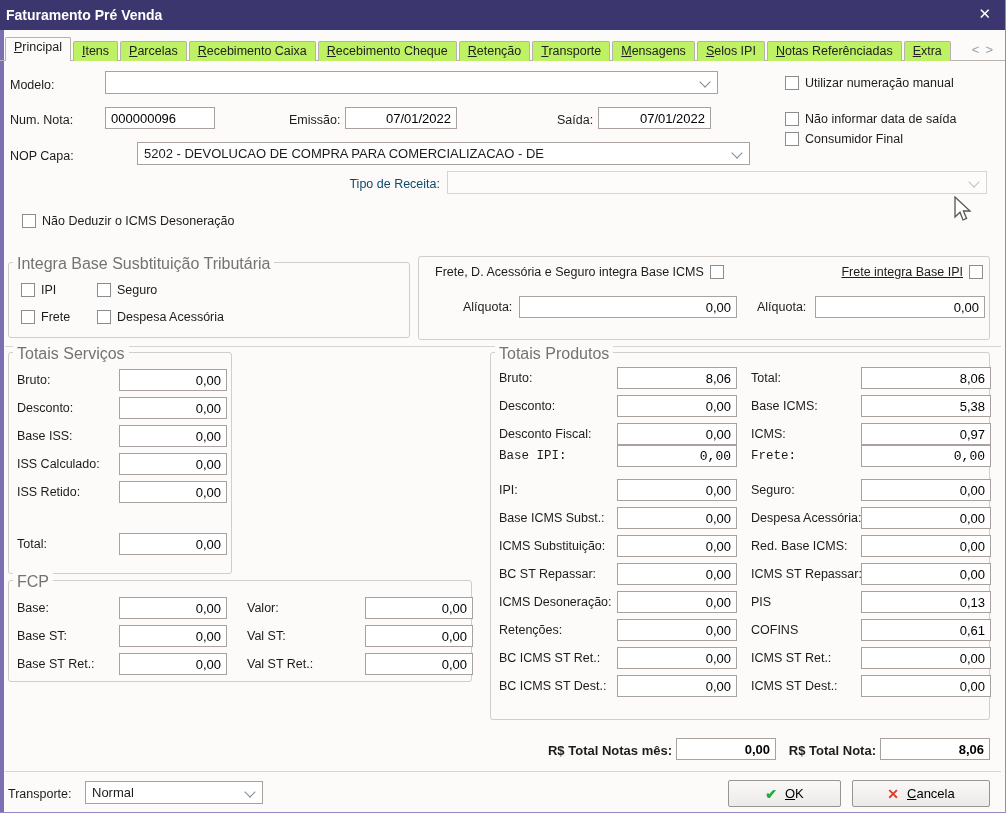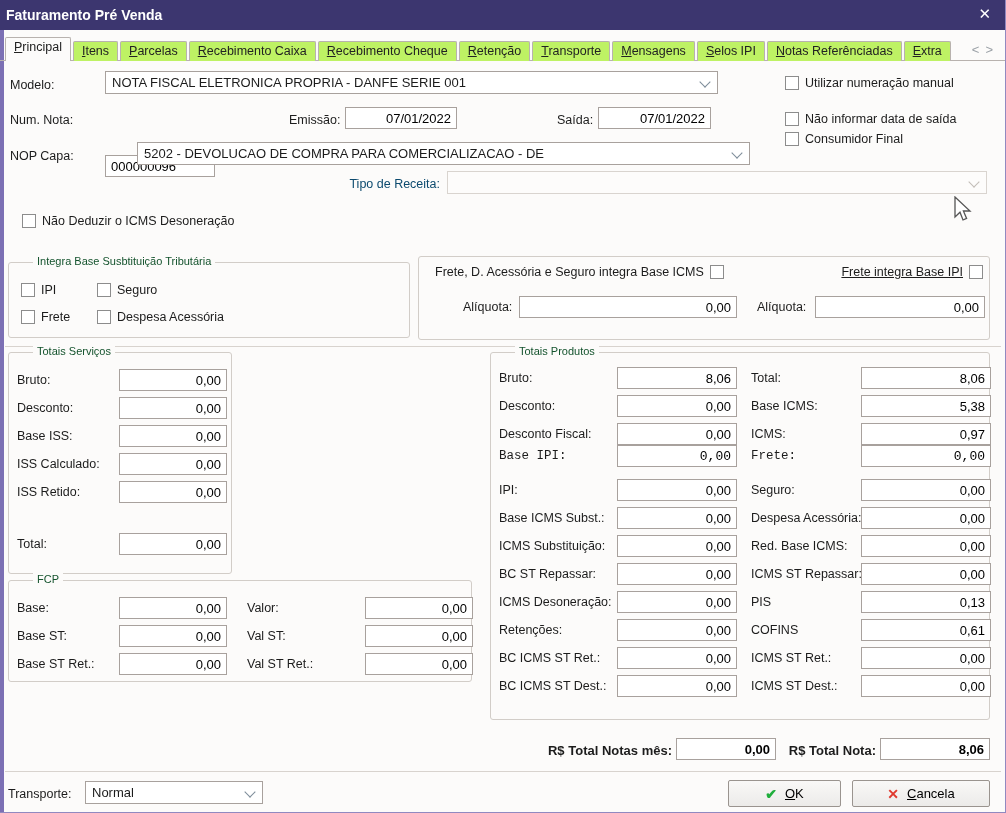--- a/index.html
+++ b/index.html
@@ -35,21 +35,21 @@
            align-items:center; padding:0 26px 0 6px; font-size:13px; white-space:nowrap; overflow:hidden; cursor:pointer; }
   .combo .chev { position:absolute; right:8px; top:6px; width:8px; height:8px;
                  border-right:1.6px solid #7d8c99; border-bottom:1.6px solid #7d8c99; transform:rotate(45deg); }
   .combo.disabled { background:#fdfcfb; border-color:#d9d4cf; color:#9b958e; cursor:default; }
   .combo.disabled .chev { border-color:#c3bdb7; }
 
   .cb { position:absolute; display:flex; align-items:center; gap:6px; font-size:12.5px; white-space:nowrap; cursor:pointer; }
   .cb .box { width:14px; height:14px; min-width:14px; background:#fff; border:1px solid #8c8c8c; }
 
   .group { position:absolute; border:1px solid #d2cdc8; border-radius:3px; }
-  .group .legend { position:absolute; top:-8px; left:24px; background:#fcfbfa; padding:0 4px; font-size:11px; color:#14532d; white-space:nowrap; }
+  .group .legend { position:absolute; top:-8px; left:4px; background:#fcfbfa; padding:0 4px; font-size:16px; color:#737373; white-space:nowrap; }
 
   .hr { position:absolute; left:5px; width:996px; border-top:1px solid #d8d3ce; }
 
   .row-lbl { position:absolute; left:0; top:4px; font-size:12.5px; white-space:nowrap; }
   .ts-row { position:absolute; left:8px; width:210px; height:22px; }
   .ts-row .inp { left:102px; width:108px; }
   .fcp-row { position:absolute; left:8px; width:450px; height:22px; }
   .fcp-row .inp1 { left:102px; width:108px; }
   .fcp-row .lbl2 { left:230px; }
   .fcp-row .inp2 { left:348px; width:108px; }
@@ -90,30 +90,29 @@
     <div class="tab">Mensagens</div>
     <div class="tab">Selos IPI</div>
     <div class="tab">Notas Referênciadas</div>
     <div class="tab">Extra</div>
   </div>
   <div class="tabline"></div>
   <div class="tab-scroll"><span>&lt;</span><span>&gt;</span></div>
 
   <span class="flabel" style="left:10px; top:78px;">Modelo:</span>
   <div class="combo" style="left:105px; top:71px; width:613px;">
-    <span>NOTA FISCAL ELETRONICA PROPRIA - DANFE SERIE 001</span>
     <span class="chev"></span>
   </div>
   <div class="cb" style="left:785px; top:76px;">
     <span class="box"></span>
     <span>Utilizar numeração manual</span>
   </div>
 
   <span class="flabel" style="left:10px; top:113px;">Num. Nota:</span>
-  <input class="inp ta-l" style="left: 105px; top: 107px; width: 110px; margin-top: 48px;" value="000000096">
+  <input class="inp ta-l" style="left: 105px; top: 107px; width: 110px;" value="000000096">
   <span class="flabel" style="left:289px; top:113px;">Emissão:</span>
   <input class="inp" style="left: 345px; top: 107px; width: 112px;" value="07/01/2022">
   <span class="flabel" style="left:557px; top:113px;">Saída:</span>
   <input class="inp" style="left: 598px; top: 107px; width: 113px;" value="07/01/2022">
   <div class="cb" style="left:785px; top:112px;">
     <span class="box"></span>
     <span>Não informar data de saída</span>
   </div>
 
   <span class="flabel" style="left:10px; top:149px;">NOP Capa:</span>

